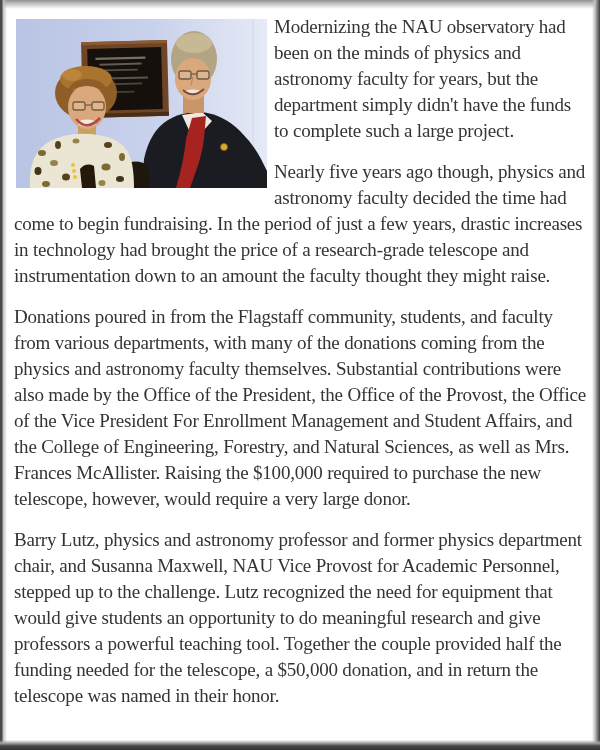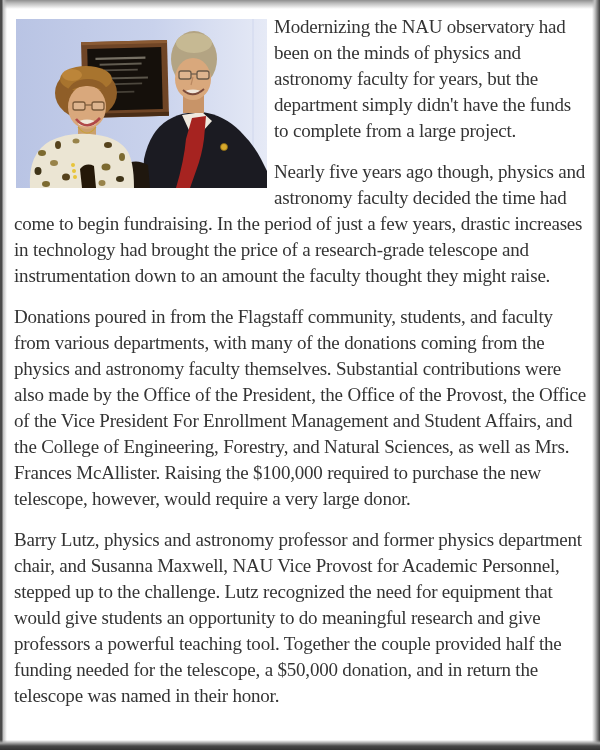--- a/index.html
+++ b/index.html
@@ -137,19 +137,19 @@
           <g fill="#e8c53a">
             <circle cx="57" cy="146" r="2"></circle>
             <circle cx="58" cy="152" r="2"></circle>
             <circle cx="59" cy="158" r="2"></circle>
           </g>
           <path d="M66,169 L64,150 Q70,143 78,147 L80,169 Z" fill="#241808"></path>
         </g>
       </svg>
     </figure>
 
-    <p>Modernizing the NAU observatory had been on the minds of physics and astronomy faculty for years, but the department simply didn't have the funds to complete from a large project.</p>
+    <p>Modernizing the NAU observatory had been on the minds of physics and astronomy faculty for years, but the department simply didn't have the funds to complete such a large project.</p>
     <p>Nearly five years ago though, physics and astronomy faculty decided the time had come to begin fundraising. In the period of just a few years, drastic increases in technology had brought the price of a research-grade telescope and instrumentation down to an amount the faculty thought they might raise.</p>
     <p>Donations poured in from the Flagstaff community, students, and faculty from various departments, with many of the donations coming from the physics and astronomy faculty themselves. Substantial contributions were also made by the Office of the President, the Office of the Provost, the Office of the Vice President For Enrollment Management and Student Affairs, and the College of Engineering, Forestry, and Natural Sciences, as well as Mrs. Frances McAllister. Raising the $100,000 required to purchase the new telescope, however, would require a very large donor.</p>
     <p>Barry Lutz, physics and astronomy professor and former physics department chair, and Susanna Maxwell, NAU Vice Provost for Academic Personnel, stepped up to the challenge. Lutz recognized the need for equipment that would give students an opportunity to do meaningful research and give professors a powerful teaching tool. Together the couple provided half the funding needed for the telescope, a $50,000 donation, and in return the telescope was named in their honor.</p>
 
   </div>
 </div>
 
 </body></html>

